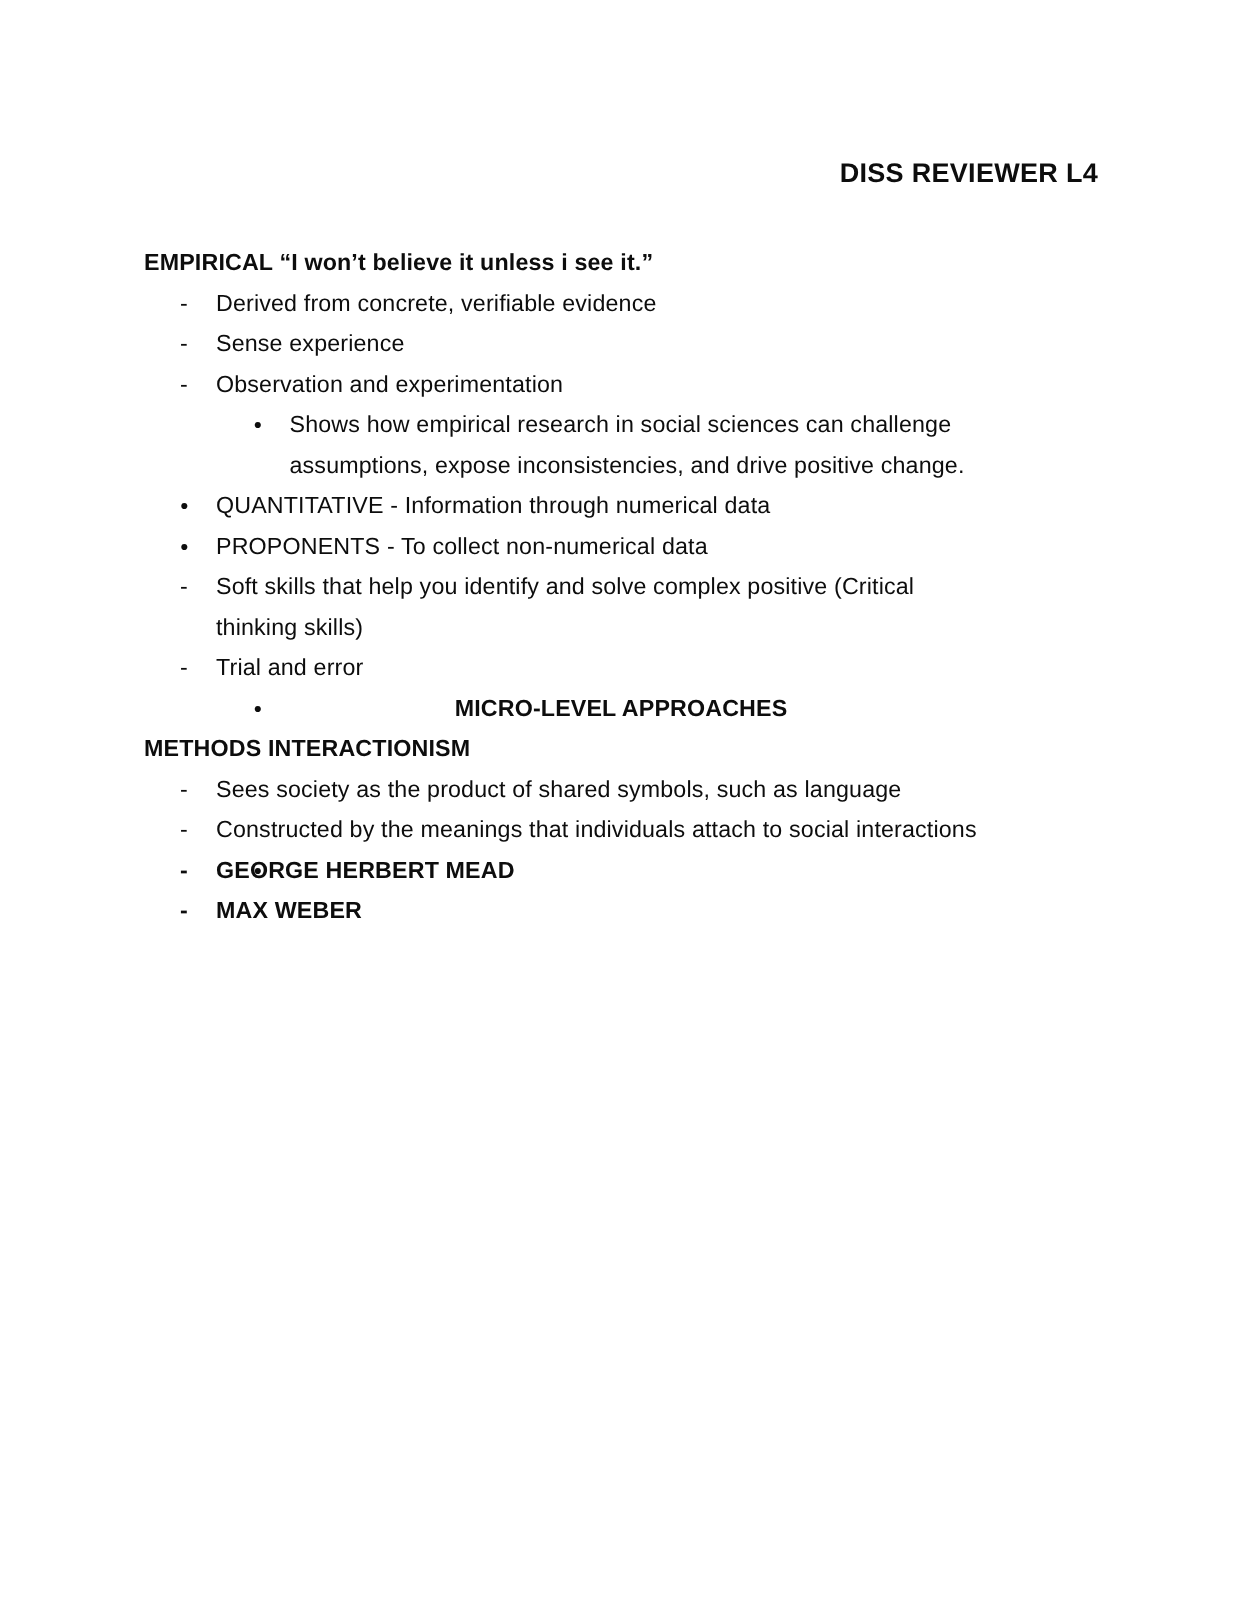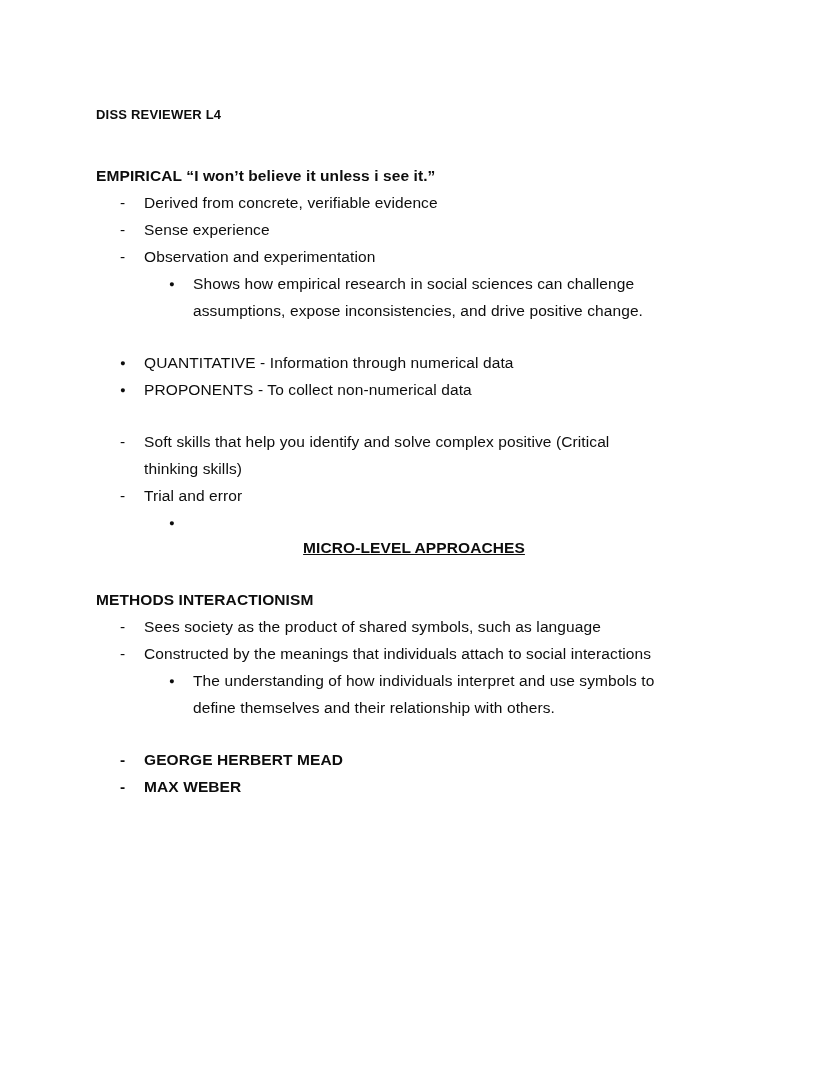--- a/index.html
+++ b/index.html
@@ -10,36 +10,36 @@
     font-family: "Liberation Sans", sans-serif;
     color: #0d0d0d;
     overflow: hidden;
   }
   .doc {
     padding: 100px 96px 0 96px;
     box-sizing: border-box;
     width: 828px;
   }
   .doc-title {
-    font-size: 13px;
+    font-size: 18px;
     font-weight: bold;
-    text-align: left;
+    text-align: right;
     line-height: 30px;
     letter-spacing: 0.2px;
     margin-bottom: 32px;
   }
-  .section { margin-top: 25px; }
+  .section { }
   .section:first-of-type { margin-top: 0; }
   .heading {
     font-weight: bold;
     font-size: 15.5px;
     line-height: 27px;
     letter-spacing: 0.1px;
   }
-  .heading.center { text-align: center; text-decoration: underline; }
+  .heading.center { text-align: center; }
   .item {
     position: relative;
     padding-left: 48px;
     font-size: 15.5px;
     line-height: 27px;
     letter-spacing: 0.1px;
   }
   .item .item-text { white-space: pre-wrap; display: block; }
   .marker {
     position: absolute;
@@ -116,22 +116,20 @@
     <div class="item lvl1">
       <span class="marker dash">-</span>
       <span class="item-text">Sees society as the product of shared symbols, such as language</span>
     </div>
     <div class="item lvl1">
       <span class="marker dash">-</span>
       <span class="item-text">Constructed by the meanings that individuals attach to social interactions</span>
     </div>
     <div class="item lvl2">
       <span class="marker bullet">●</span>
-      <span class="item-text">The understanding of how individuals interpret and use symbols to
-define themselves and their relationship with others.</span>
     </div>
   </div>
 
   <div class="section">
     <div class="item lvl1 bold">
       <span class="marker dash">-</span>
       <span class="item-text">GEORGE HERBERT MEAD</span>
     </div>
     <div class="item lvl1 bold">
       <span class="marker dash">-</span>

